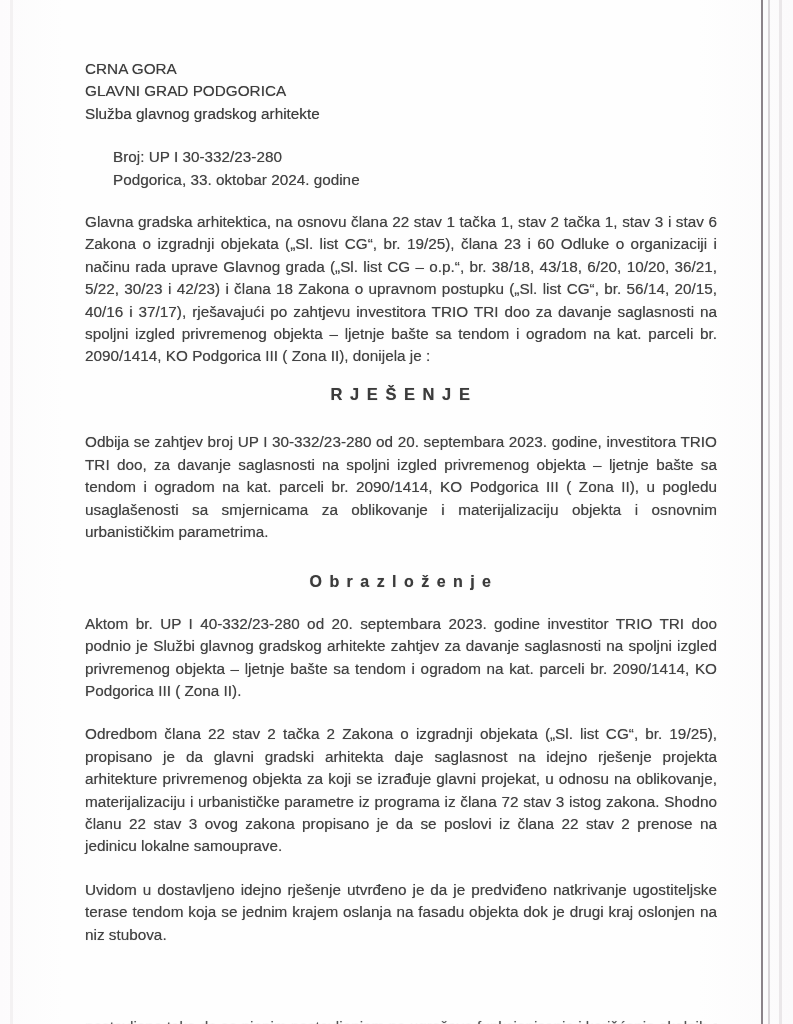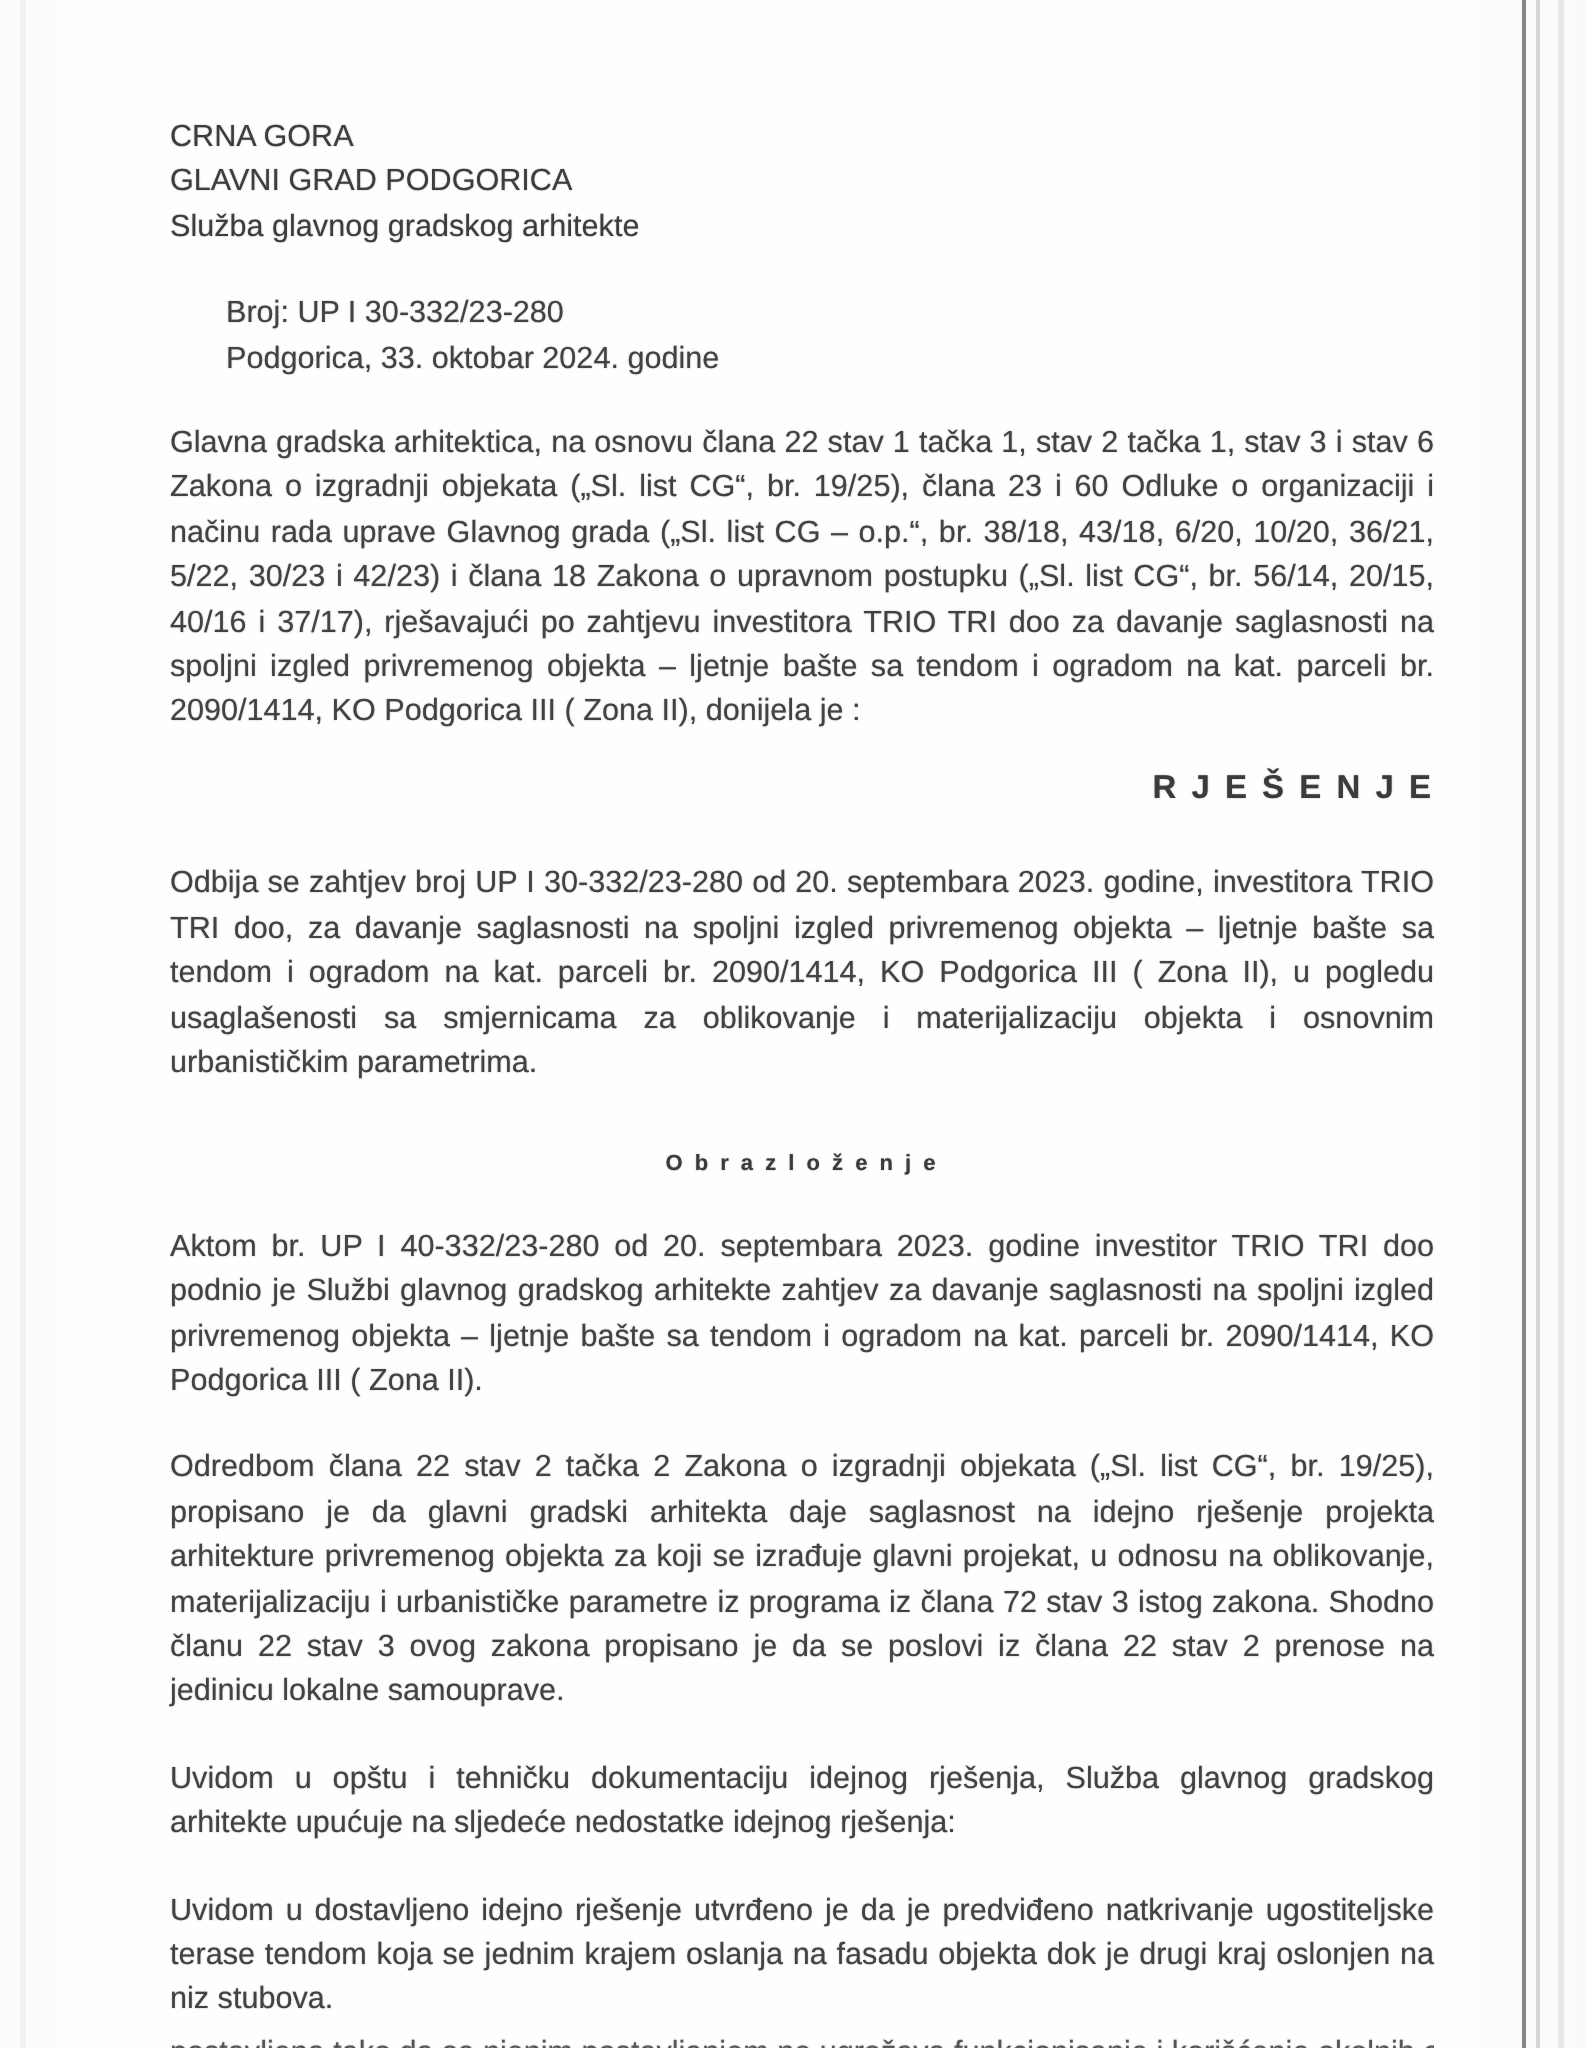--- a/index.html
+++ b/index.html
@@ -51,22 +51,22 @@
     text-align-last: left;
     margin: 0 0 21px 0;
   }
   .intro { margin-top: 20px; margin-bottom: 0; }
   .heading {
     text-align: center;
     font-weight: bold;
     color: #3b3b3b;
     letter-spacing: 1.5px;
   }
-  .decision-title { margin: 15px 0 26px 0; font-size: 16.5px; text-align: right; }
-  .rationale-title { margin: 28px 0 19px 0; font-size: 11px; }
+  .decision-title { margin: 15px 0 26px 0; font-size: 16.5px; }
+  .rationale-title { margin: 28px 0 19px 0; font-size: 16px; }
   .clipped-line {
     position: absolute;
     left: 85px;
     top: 1016px;
     width: 632px;
     color: #555555;
     font-size: 15.3px;
     line-height: 22.4px;
     text-align: justify;
     text-align-last: justify;
@@ -98,21 +98,20 @@
     <p class="para intro">Glavna gradska arhitektica, na osnovu člana 22 stav 1 tačka 1, stav 2 tačka 1, stav 3 i stav 6 Zakona o izgradnji objekata („Sl. list CG“, br. 19/25), člana 23 i 60 Odluke o organizaciji i načinu rada uprave Glavnog grada („Sl. list CG – o.p.“, br. 38/18, 43/18, 6/20, 10/20, 36/21, 5/22, 30/23 i 42/23) i člana 18 Zakona o upravnom postupku („Sl. list CG“, br. 56/14, 20/15, 40/16 i 37/17), rješavajući po zahtjevu investitora TRIO TRI doo za davanje saglasnosti na spoljni izgled privremenog objekta – ljetnje bašte sa tendom i ogradom na kat. parceli br. 2090/1414, KO Podgorica III ( Zona II), donijela je :</p>
 
     <div class="heading decision-title">R J E Š E N J E</div>
 
     <p class="para">Odbija se zahtjev broj UP I 30-332/23-280 od 20. septembara 2023. godine, investitora TRIO TRI doo, za davanje saglasnosti na spoljni izgled privremenog objekta – ljetnje bašte sa tendom i ogradom na kat. parceli br. 2090/1414, KO Podgorica III ( Zona II), u pogledu usaglašenosti sa smjernicama za oblikovanje i materijalizaciju objekta i osnovnim urbanističkim parametrima.</p>
 
     <div class="heading rationale-title">O b r a z l o ž e n j e</div>
 
     <p class="para">Aktom br. UP I 40-332/23-280 od 20. septembara 2023. godine investitor TRIO TRI doo podnio je Službi glavnog gradskog arhitekte zahtjev za davanje saglasnosti na spoljni izgled privremenog objekta – ljetnje bašte sa tendom i ogradom na kat. parceli br. 2090/1414, KO Podgorica III ( Zona II).</p>
     <p class="para">Odredbom člana 22 stav 2 tačka 2 Zakona o izgradnji objekata („Sl. list CG“, br. 19/25), propisano je da glavni gradski arhitekta daje saglasnost na idejno rješenje projekta arhitekture privremenog objekta za koji se izrađuje glavni projekat, u odnosu na oblikovanje, materijalizaciju i urbanističke parametre iz programa iz člana 72 stav 3 istog zakona. Shodno članu 22 stav 3 ovog zakona propisano je da se poslovi iz člana 22 stav 2 prenose na jedinicu lokalne samouprave.</p>
-    <p class="para">Uvidom u opštu i tehničku dokumentaciju idejnog rješenja, Služba glavnog gradskog arhitekte upućuje na sljedeće nedostatke idejnog rješenja:</p>
     <p class="para">Uvidom u dostavljeno idejno rješenje utvrđeno je da je predviđeno natkrivanje ugostiteljske terase tendom koja se jednim krajem oslanja na fasadu objekta dok je drugi kraj oslonjen na niz stubova.</p>
 
   </div>
 
   <div class="clipped-line">postavljena tako da se njenim postavljanjem ne ugrožava funkcionisanje i korišćenje okolnih objekata ili</div>
 
   <div class="edge-line-dark"></div>
   <div class="edge-line-mid"></div>
   <div class="edge-line-light"></div>
 

